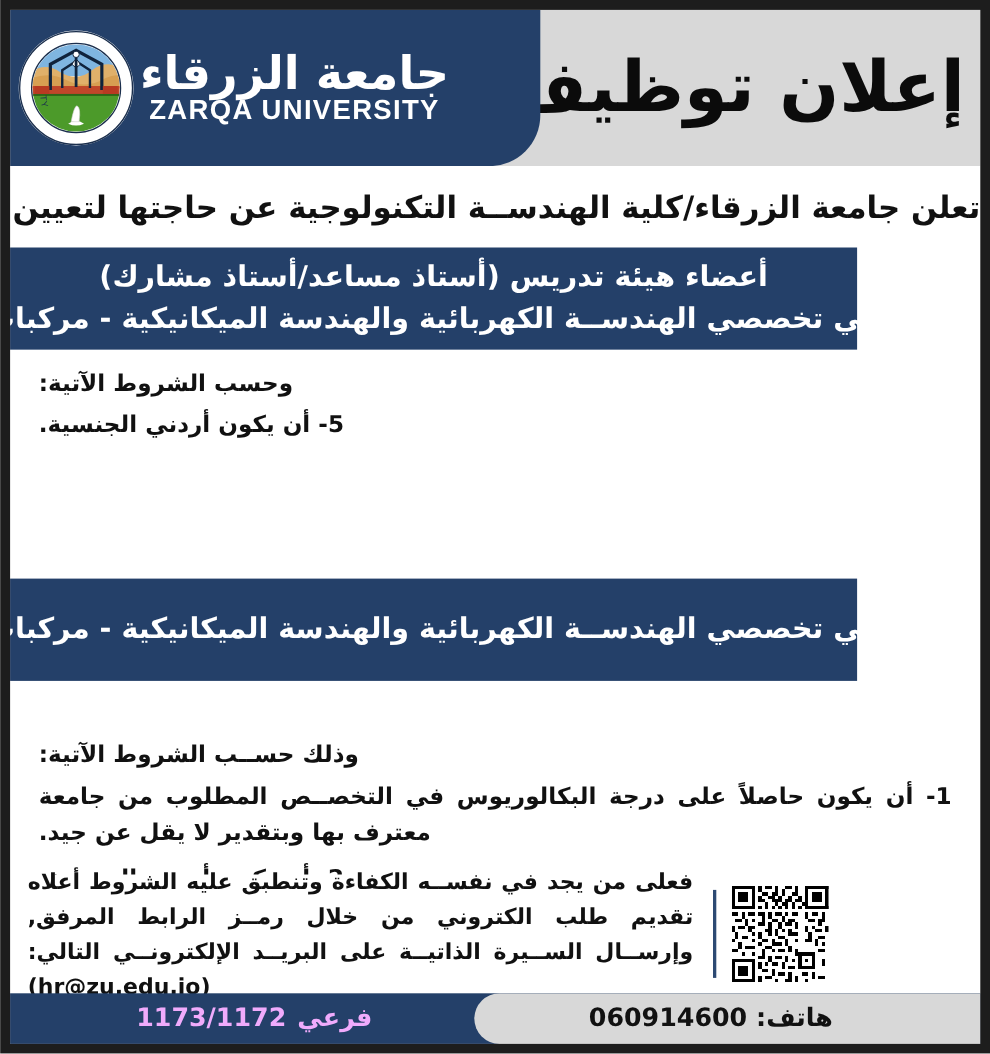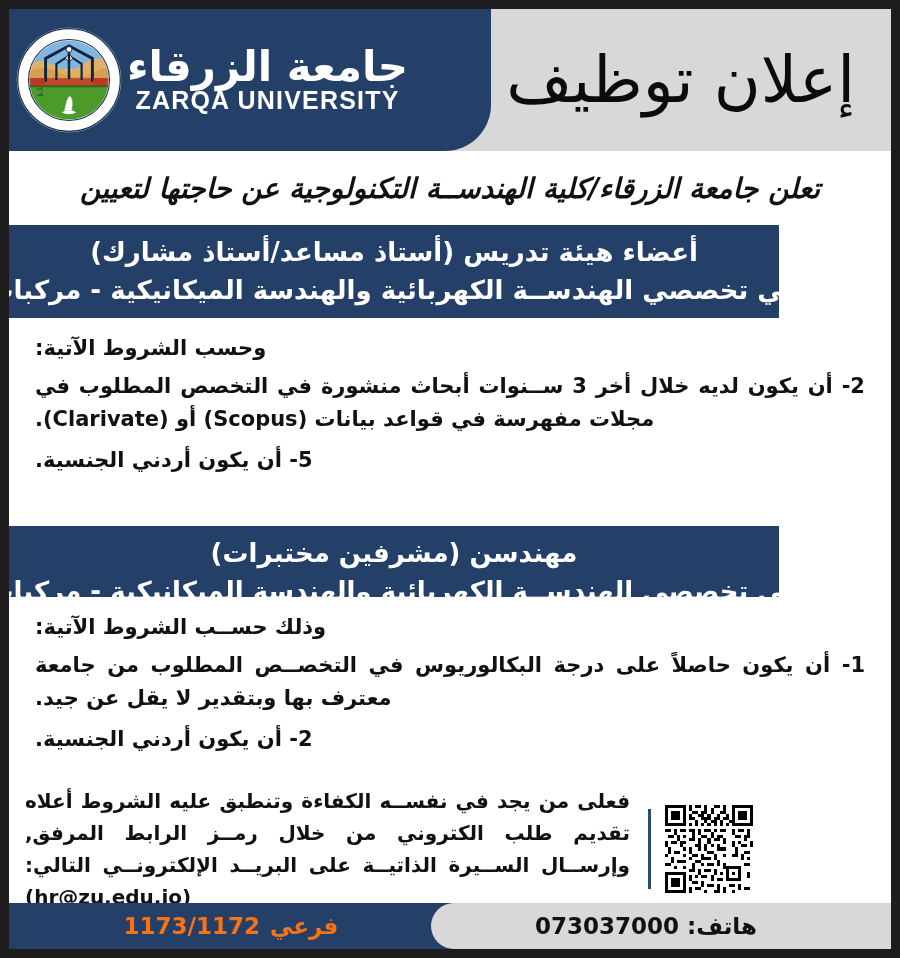--- a/index.html
+++ b/index.html
@@ -36,25 +36,25 @@
     position: absolute;
     left: 9px;
     top: 9px;
     width: 882px;
     height: 142px;
     background: #d8d8d8;
     overflow: hidden;
   }
   .header-title {
     position: absolute;
-    right: 36px;
+    right: 14px;
     top: 50%;
     transform: translateY(-50%);
     font-size: 64px;
-    font-weight: normal;
+    font-weight: bold;
     color: #0b0b0b;
     letter-spacing: 0px;
     white-space: nowrap;
     line-height: 1;
   }
   .header-brand {
     position: absolute;
     left: 0;
     top: 0;
     width: 482px;
@@ -110,22 +110,21 @@
   
   .intro {
     position: absolute;
     left: 9px;
     top: 151px;
     width: 882px;
     height: 74px;
     background: #ffffff;
     display: flex;
     align-items: center;
-    justify-content: center;
-    font-style: italic;
+    justify-content: flex-start;
   }
   .intro-text {
     font-size: 28px;
     font-weight: bold;
     color: #111111;
     white-space: nowrap;
   }
 
   
   .band {
@@ -152,21 +151,21 @@
   
   .conditions {
     position: absolute;
     left: 9px;
     width: 882px;
     background: #ffffff;
     box-sizing: border-box;
     padding: 12px 26px 8px 26px;
   }
   #cond-1 { top: 318px; height: 152px; }
-  #cond-2 { top: 597px; height: 176px; }
+  #cond-2 { top: 656px; height: 176px; }
   .cond-head {
     font-size: 21px;
     font-weight: bold;
     color: #111111;
     text-align: left;
     margin: 6px 0 10px 0;
     direction: rtl;
   }
   .cond-item {
     font-size: 21px;
@@ -259,21 +258,21 @@
     height: 46px;
     display: flex;
     align-items: center;
     justify-content: center;
     padding-left: 24px;
     box-sizing: border-box;
   }
   .footer-ext-text {
     font-size: 23px;
     font-weight: bold;
-    color: #f97316;
+    color: #f0abfc;
     white-space: nowrap;
     direction: rtl;
   }
 </style>
 </head>
 <body>
 
 <div class="poster">
 
   <div class="header">
@@ -329,26 +328,24 @@
     <div class="intro-text">تعلن جامعة الزرقاء/كلية الهندســة التكنولوجية عن حاجتها لتعيين</div>
   </div>
 
   <div class="band" id="band-1">
     <div class="band-line">أعضاء هيئة تدريس (أستاذ مساعد/أستاذ مشارك)</div>
     <div class="band-line">في تخصصي الهندســة الكهربائية والهندسة الميكانيكية - مركبات</div>
   </div>
 
   <div class="conditions" id="cond-1">
     <div class="cond-head">وحسب الشروط الآتية:</div>
-    <div class="cond-item">2- أن يكون لديه خلال أخر 3 ســنوات أبحاث منشورة في التخصص المطلوب في مجلات مفهرسة في قواعد بيانات (Scopus) أو (Clarivate).</div>
     <div class="cond-item center-last">5- أن يكون أردني الجنسية.</div>
   </div>
 
   <div class="band" id="band-2">
-    <div class="band-line">مهندسن (مشرفين مختبرات)</div>
     <div class="band-line">في تخصصي الهندســة الكهربائية والهندسة الميكانيكية - مركبات</div>
   </div>
 
   <div class="conditions" id="cond-2">
     <div class="cond-head">وذلك حســب الشروط الآتية:</div>
     <div class="cond-item">1- أن يكون حاصلاً على درجة البكالوريوس في التخصــص المطلوب من جامعة معترف بها وبتقدير لا يقل عن جيد.</div>
     <div class="cond-item center-last">2- أن يكون أردني الجنسية.</div>
   </div>
 
   <div class="apply">
@@ -509,21 +506,21 @@
           <rect x="22" y="28" width="1" height="1"></rect>
         <rect x="27" y="22" width="1" height="2"></rect>
           <rect x="26" y="19" width="2" height="1"></rect>
       </g>
     </svg>
   </div>
 
   <div class="footer">
     <div class="footer-phone">
       <span class="footer-phone-text">هاتف:</span>
-      <span class="footer-phone-text" style="padding-right:8px">073037000</span>
+      <span class="footer-phone-text" style="padding-right:8px">060914600</span>
     </div>
     <div class="footer-ext">
       <span class="footer-ext-text">فرعي</span>
       <span class="footer-ext-text" style="padding-right:10px">1173/1172</span>
     </div>
   </div>
 
   <div class="frame"></div>
 </div>
 

